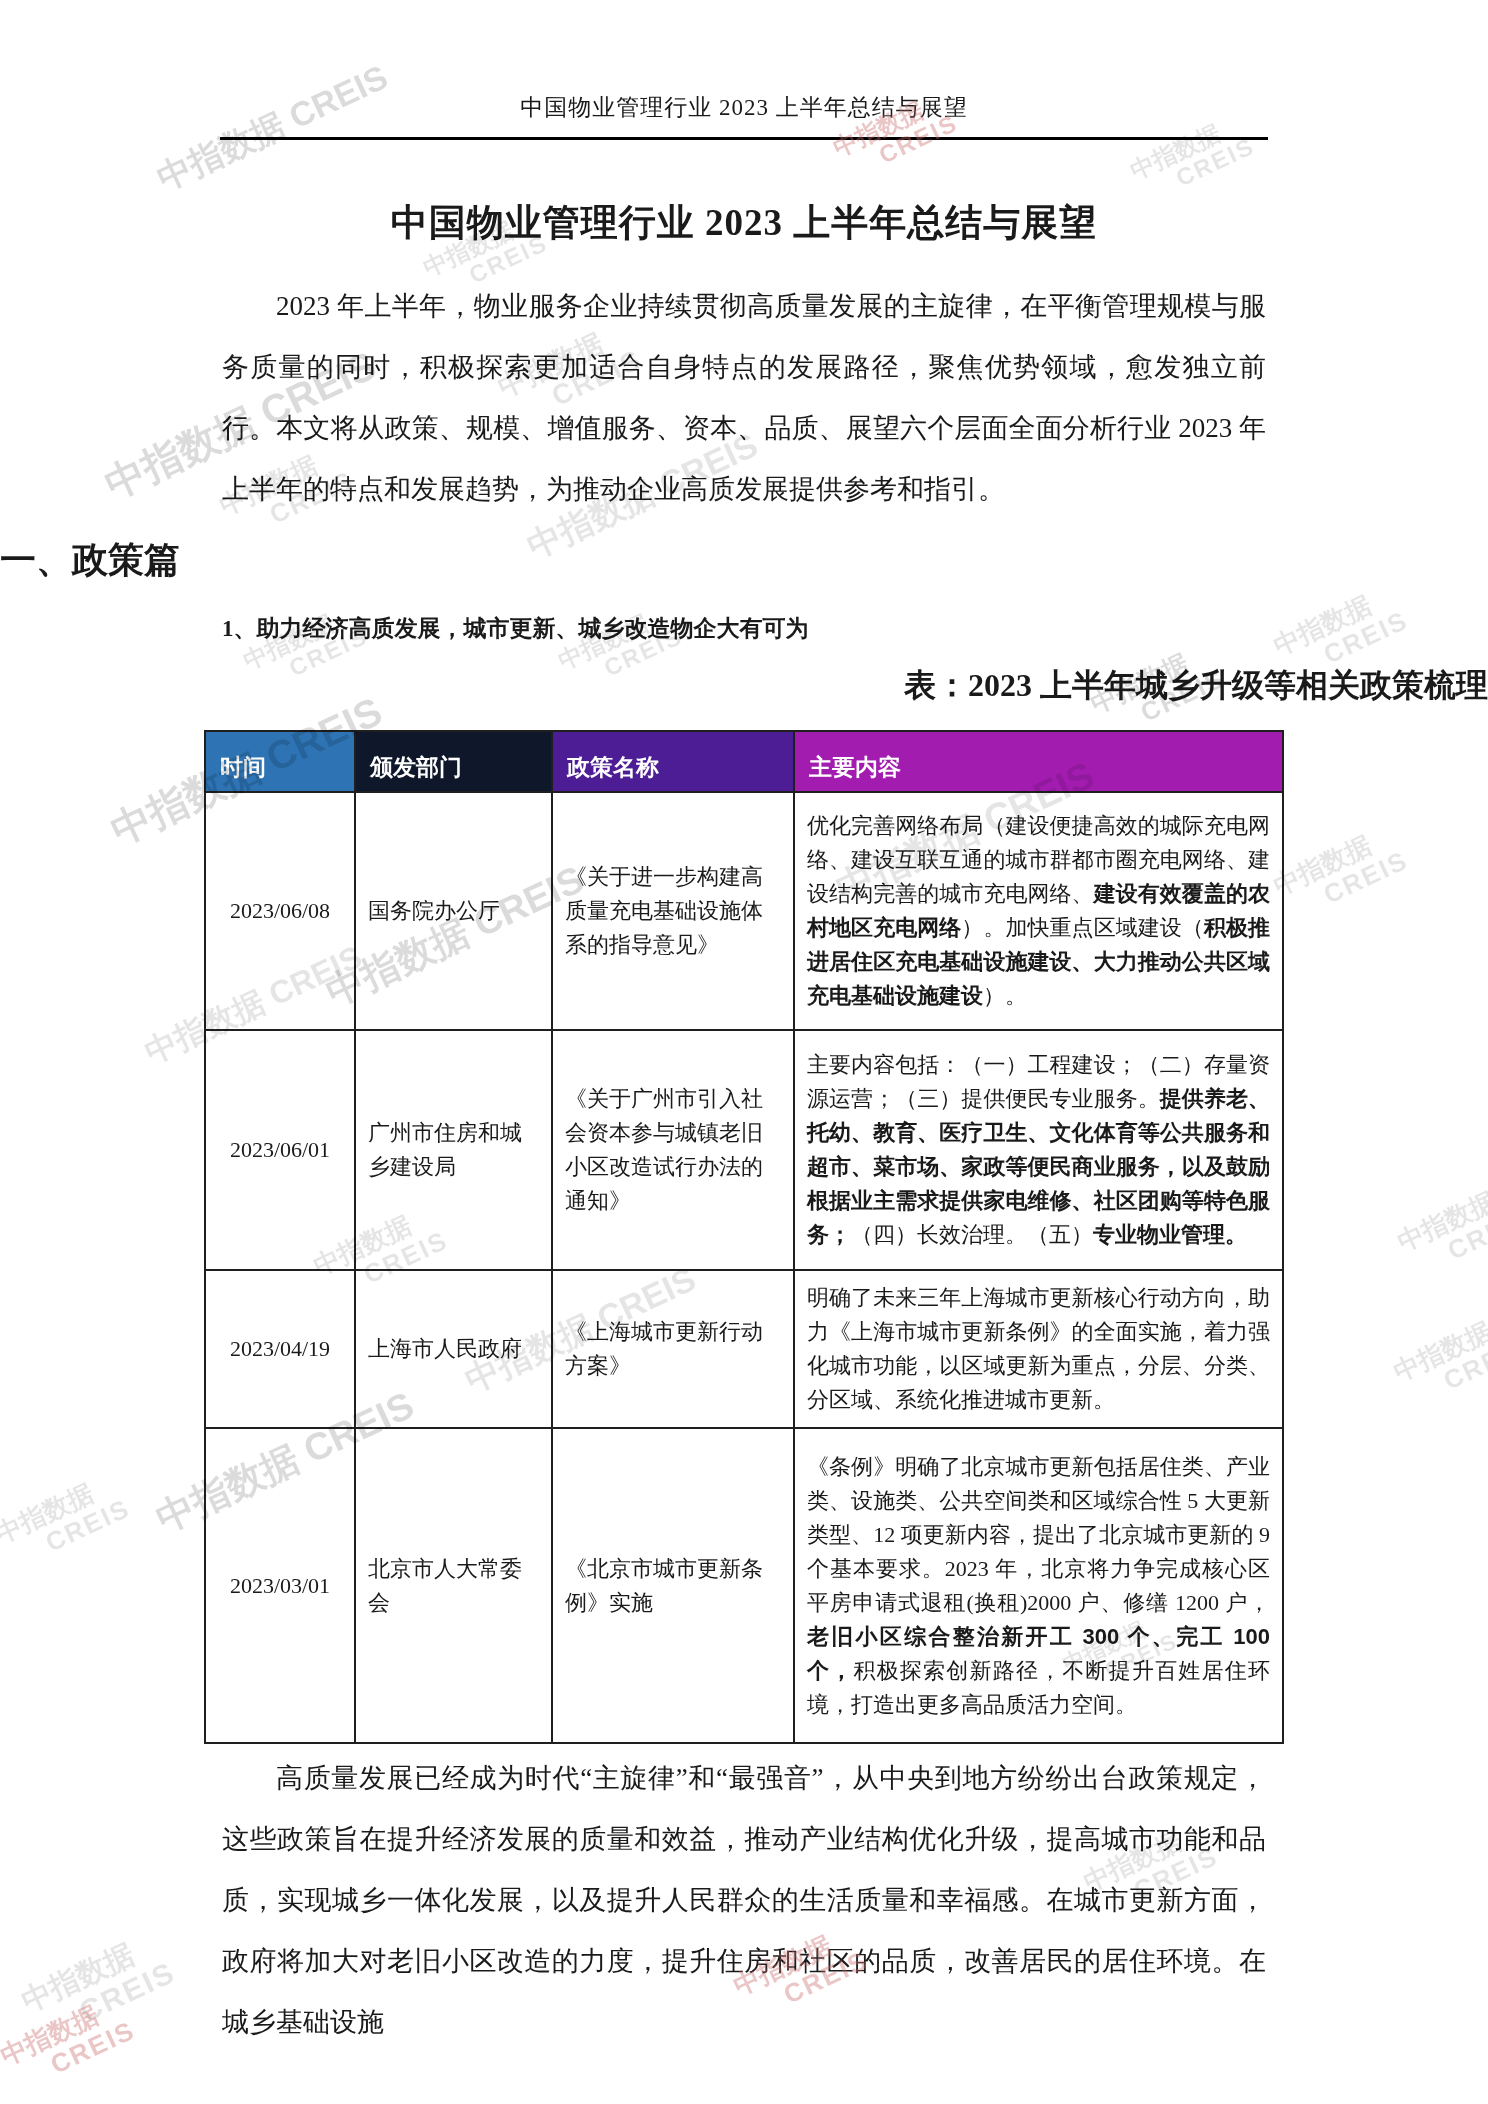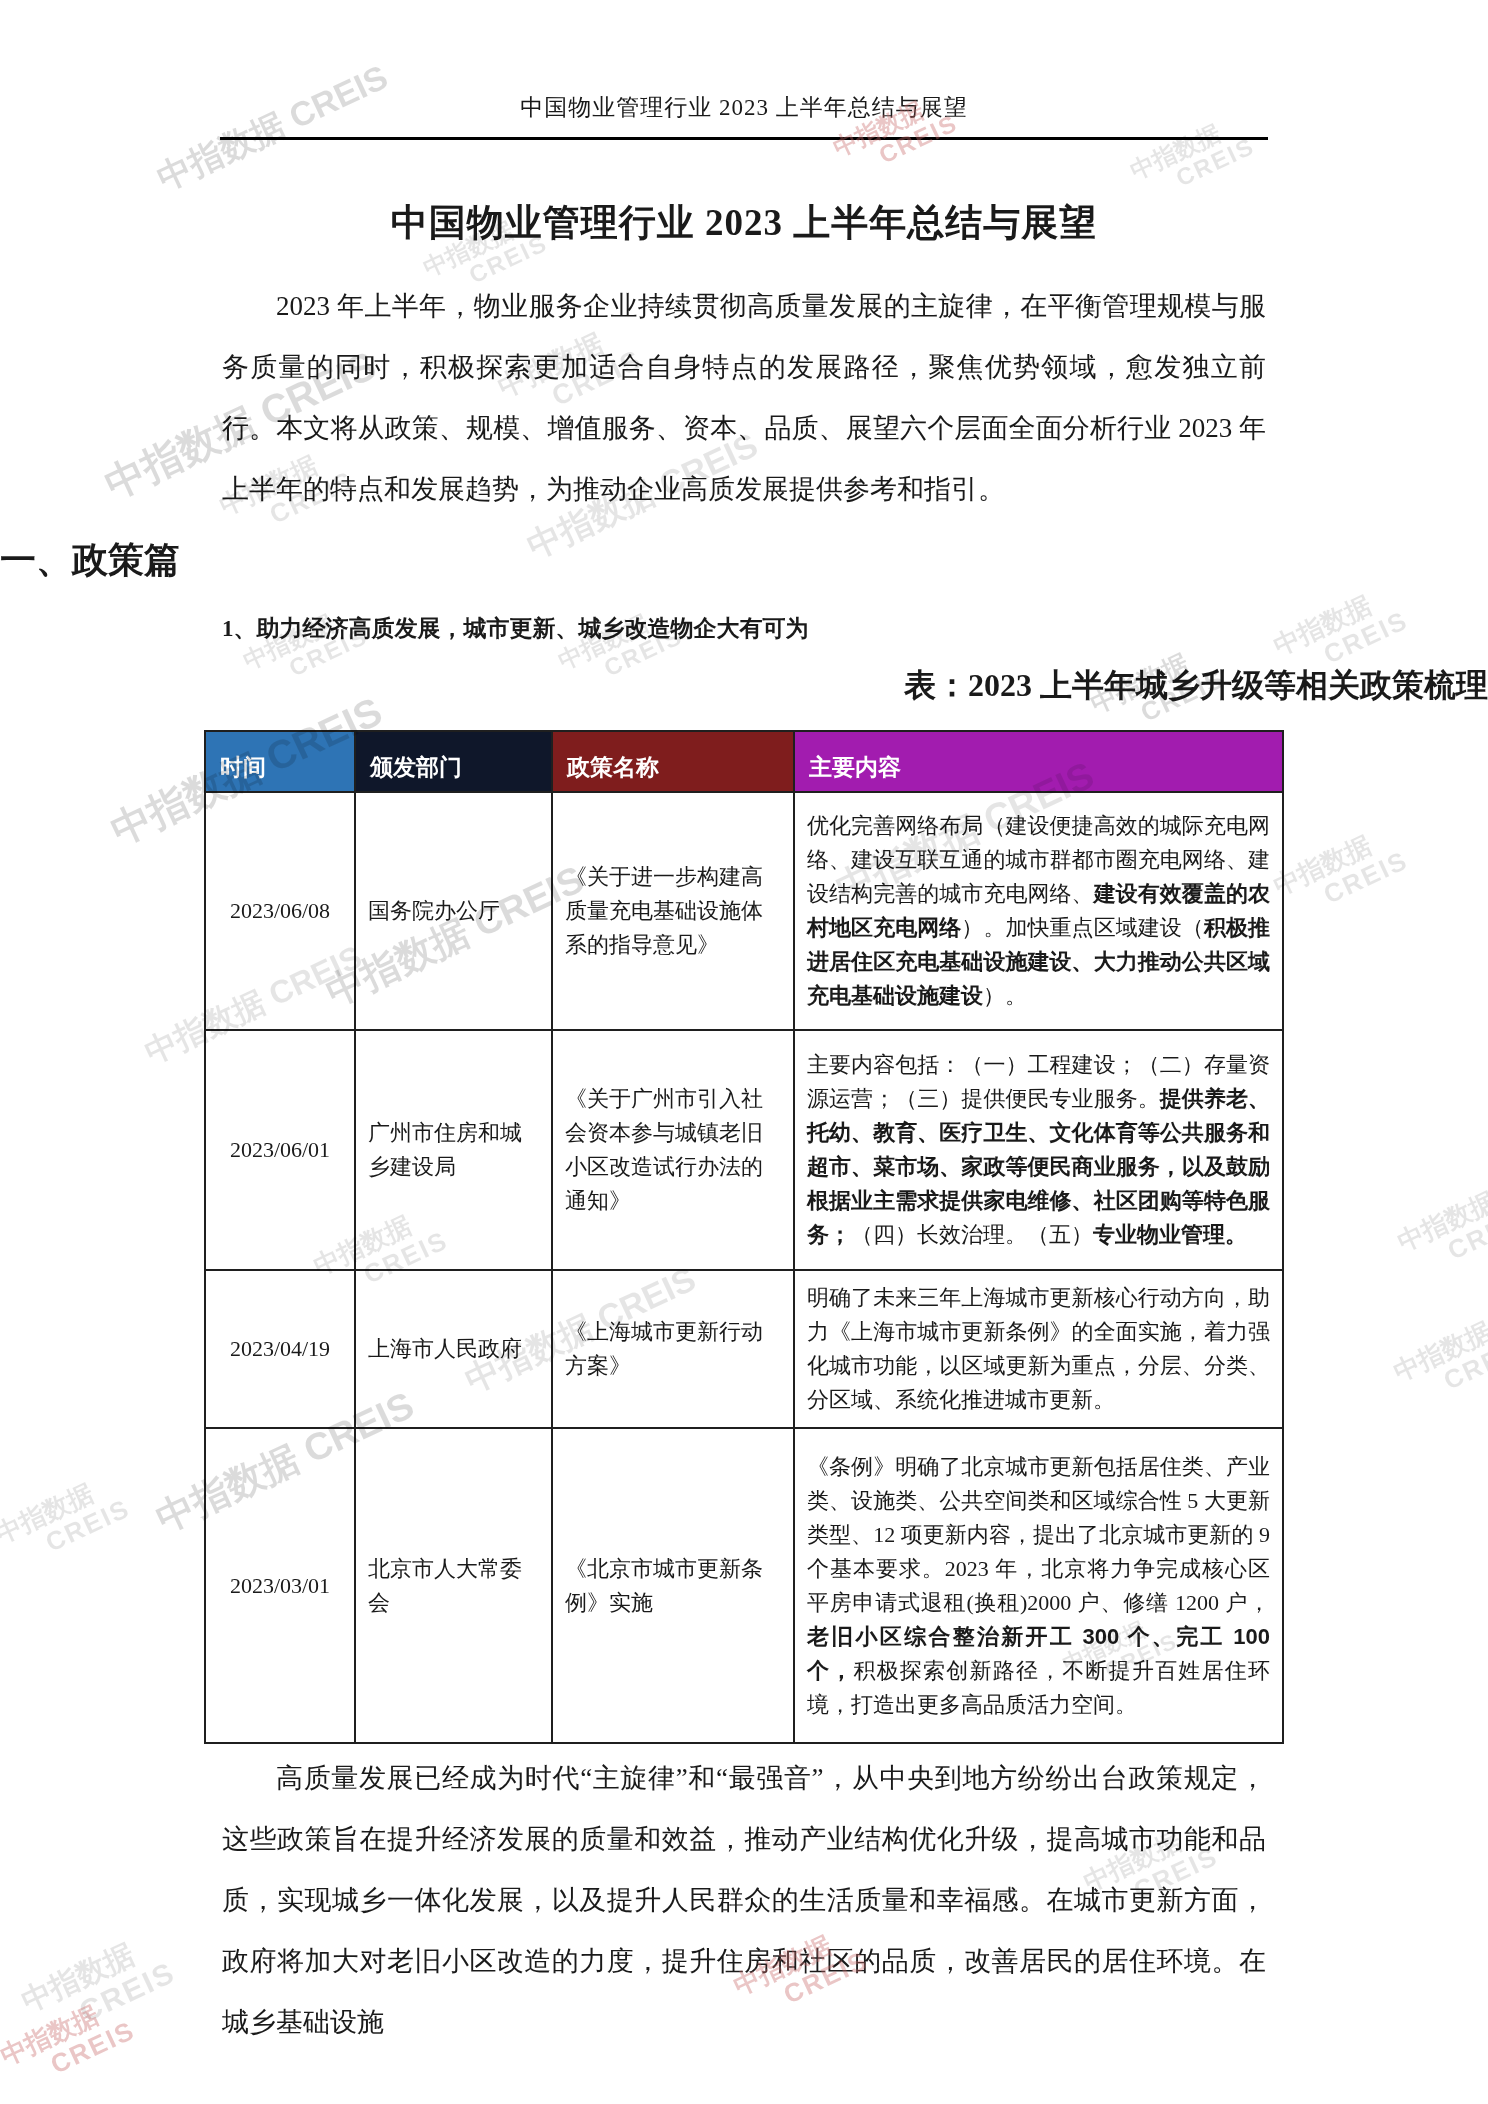--- a/index.html
+++ b/index.html
@@ -58,21 +58,21 @@
     <colgroup>
         <col class="c1">
         <col class="c2">
         <col class="c3">
         <col class="c4">
       </colgroup>
     <thead>
         <tr id="policy-head">
           <th style="background: rgb(46, 116, 181); color: rgb(255, 255, 255);">时间</th>
           <th style="background: #0f172a; color: rgb(255, 255, 255);">颁发部门</th>
-          <th style="background: #7f1d1d; color: rgb(255, 255, 255);">政策名称</th>
+          <th style="background: #4c1d95; color: rgb(255, 255, 255);">政策名称</th>
           <th style="background: #a21caf; color: rgb(255, 255, 255);">主要内容</th>
         </tr>
       </thead>
     <tbody id="policy-body">
         <tr style="height: 238px;">
           <td class="cell-date">2023/06/08</td>
           <td class="cell-dept">国务院办公厅</td>
           <td class="cell-policy">《关于进一步构建高质量充电基础设施体系的指导意见》</td>
           <td class="cell-content"><span>优化完善网络布局（建设便捷高效的城际充电网络、建设互联互通的城市群都市圈充电网络、建设结构完善的城市充电网络、</span><span class="b">建设有效覆盖的农村地区充电网络</span><span>）。加快重点区域建设（</span><span class="b">积极推进居住区充电基础设施建设、大力推动公共区域充电基础设施建设</span><span>）。</span></td>
         </tr>

